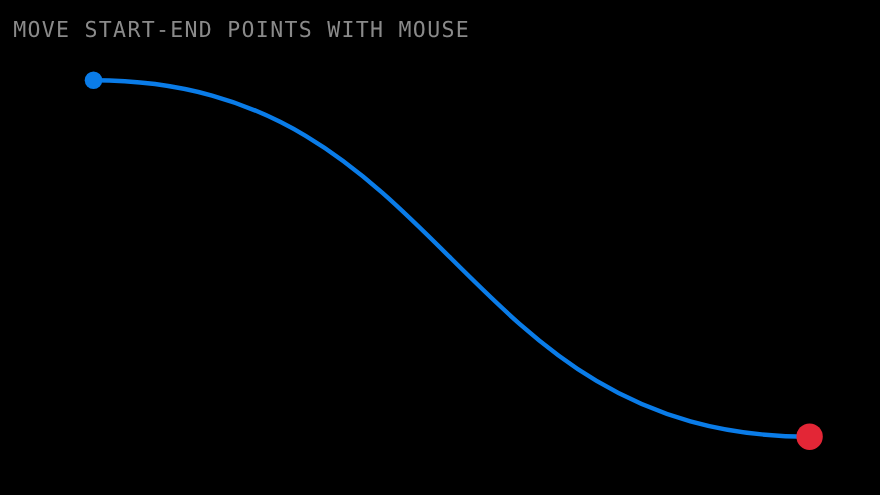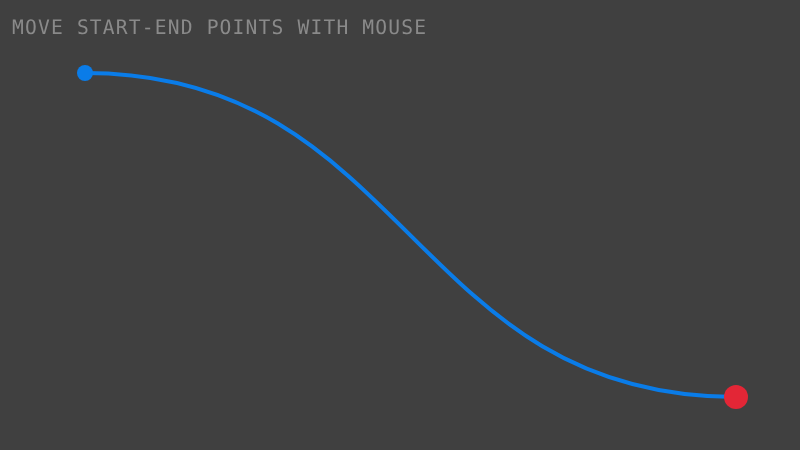--- a/index.html
+++ b/index.html
@@ -48,21 +48,21 @@
     fill: none;
     stroke-linecap: round;
   }
   .handle-dot {
     stroke: none;
   }
 </style>
 </head>
 <body>
 
-<div id="stage" style="background: #404040; width: 800px; height: 450px;">
+<div id="stage" style="background: #000000; width: 800px; height: 450px;">
 
   <div id="title" style="color: rgb(138, 138, 138); left: 12px; top: 16px; font-size: 20px;">MOVE START-END POINTS WITH MOUSE</div>
 
   <svg id="canvas" viewBox="0 0 800 450" xmlns="http://www.w3.org/2000/svg">
 
     <path class="curve-path" d="M 85 73 C 410 73, 410 397, 736 397" stroke="#0a7ce8" stroke-width="4"></path>
 
     <circle class="handle-dot" cx="85" cy="73" r="8" fill="#0a7ce8"></circle>
 
     <circle class="handle-dot" cx="736" cy="397" r="12" fill="#e32636"></circle>

